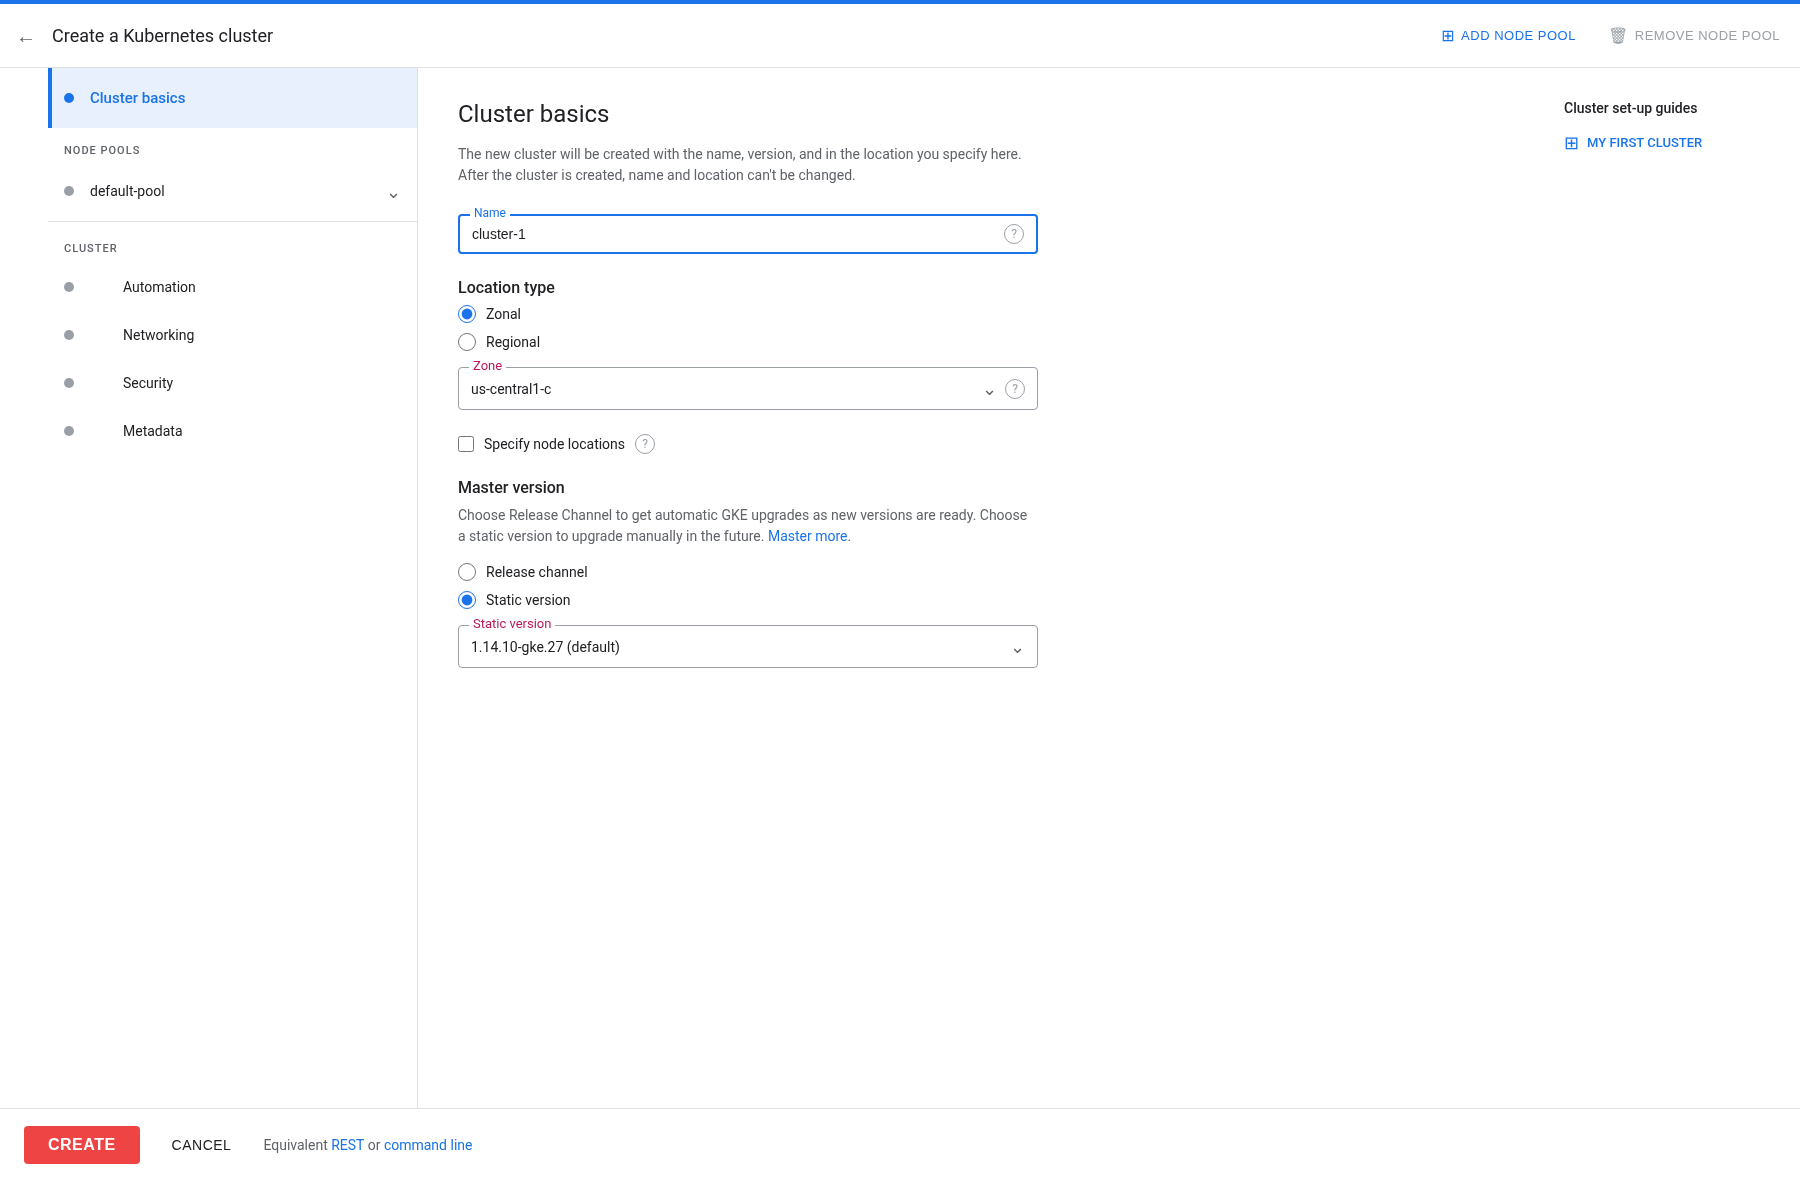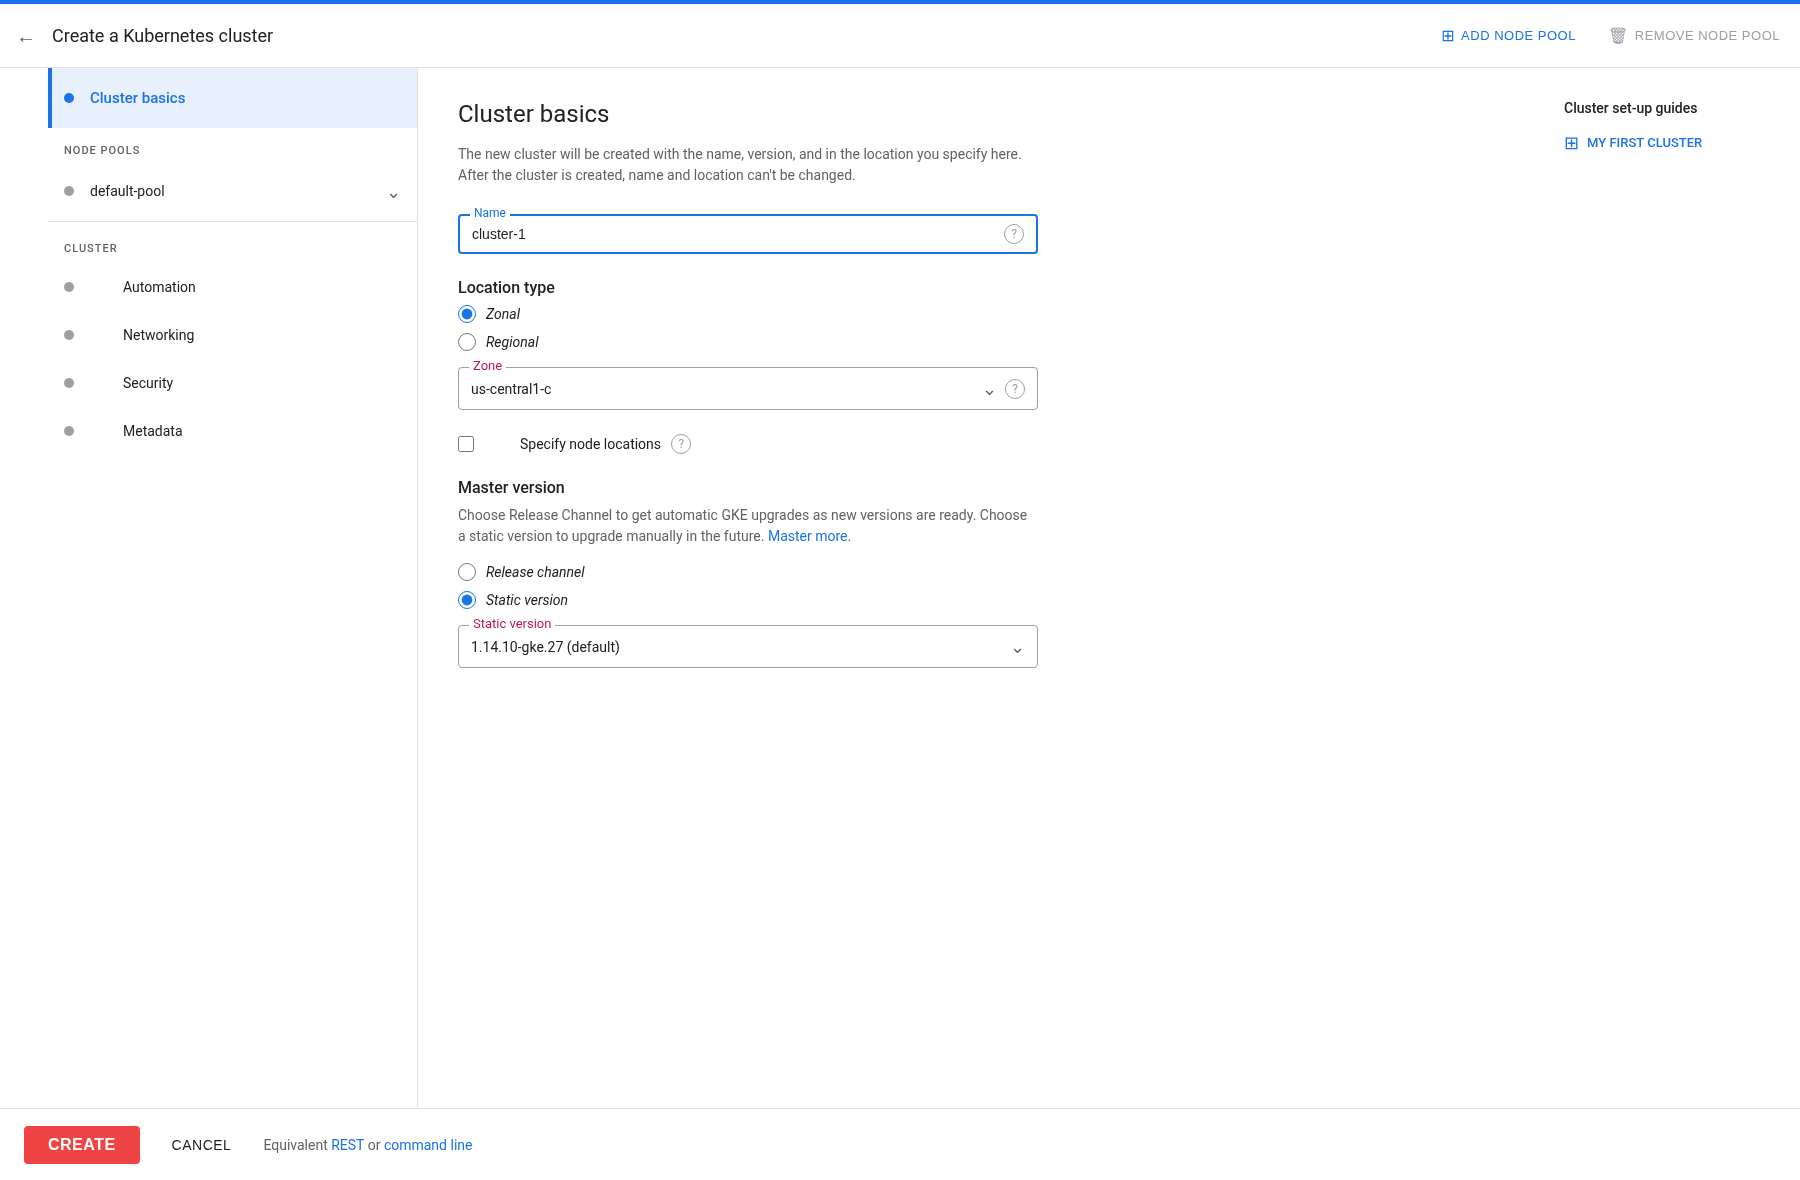--- a/index.html
+++ b/index.html
@@ -242,21 +242,20 @@
     }
     .radio-input {
       width: 18px;
       height: 18px;
       accent-color: #1a73e8;
       cursor: pointer;
     }
     .radio-label {
       font-size: 14px;
       color: #202124;
-      font-style: italic;
     }
 
     .select-wrapper {
       position: relative;
       border: 1px solid #9aa0a6;
       border-radius: 4px;
       padding: 10px 12px;
       display: flex;
       align-items: center;
       max-width: 580px;
@@ -294,21 +293,20 @@
       margin-bottom: 24px;
     }
     .checkbox-input {
       width: 16px;
       height: 16px;
       cursor: pointer;
     }
     .checkbox-label {
       font-size: 14px;
       color: #202124;
-      margin-left: 36px;
     }
 
     .master-version-section {
       margin-top: 8px;
     }
     .master-version-desc {
       font-size: 14px;
       color: #5f6368;
       line-height: 1.5;
       margin-bottom: 16px;

